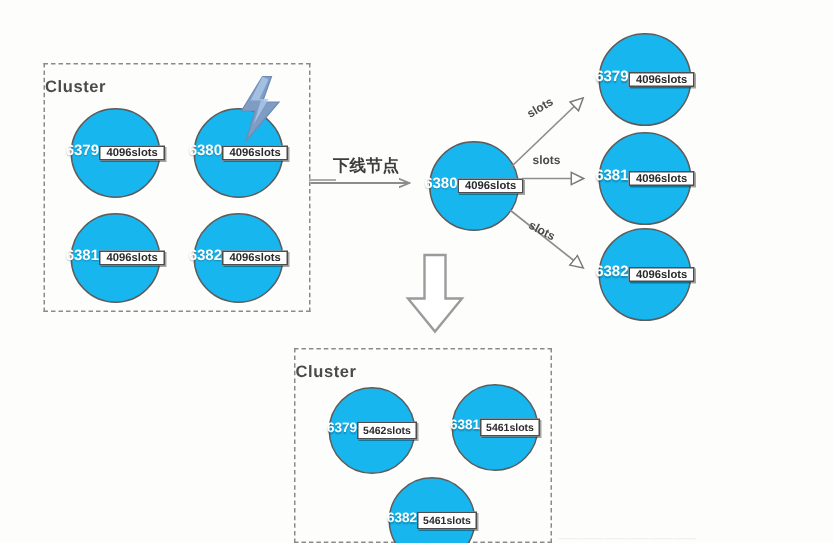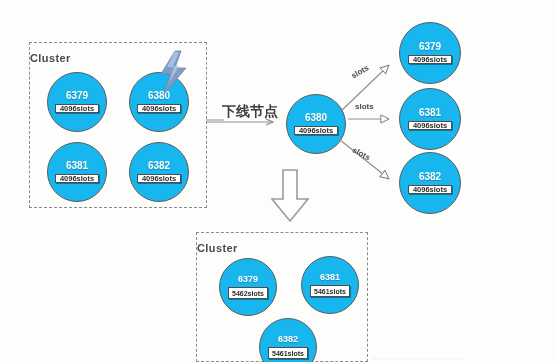--- a/index.html
+++ b/index.html
@@ -34,21 +34,21 @@
   }
 
   
   .node {
     position: absolute;
     border-radius: 50%;
     background: #18b6ee;
     border: 1.5px solid #5c5c5c;
     box-sizing: border-box;
     display: flex;
-    flex-direction: column;
+    flex-direction: row;
     align-items: center;
     justify-content: center;
   }
   .node-port {
     font-size: 10px;
     font-weight: bold;
     color: #ffffff;
     text-shadow: 0 1px 1px rgba(0,0,0,0.25);
     line-height: 1;
     margin-bottom: 3px;
@@ -80,21 +80,21 @@
     pointer-events: none;
   }
   .arrow-label {
     position: absolute;
     font-size: 8px;
     font-weight: bold;
     color: #4a4a4a;
     white-space: nowrap;
   }
   .arrow-label.cn {
-    font-size: 14px;
+    font-size: 11px;
     color: #3d3d3d;
   }
   .arrow-label.rot-up {
     transform: rotate(-30deg);
     transform-origin: left center;
   }
   .arrow-label.rot-down {
     transform: rotate(28deg);
     transform-origin: left center;
   }

